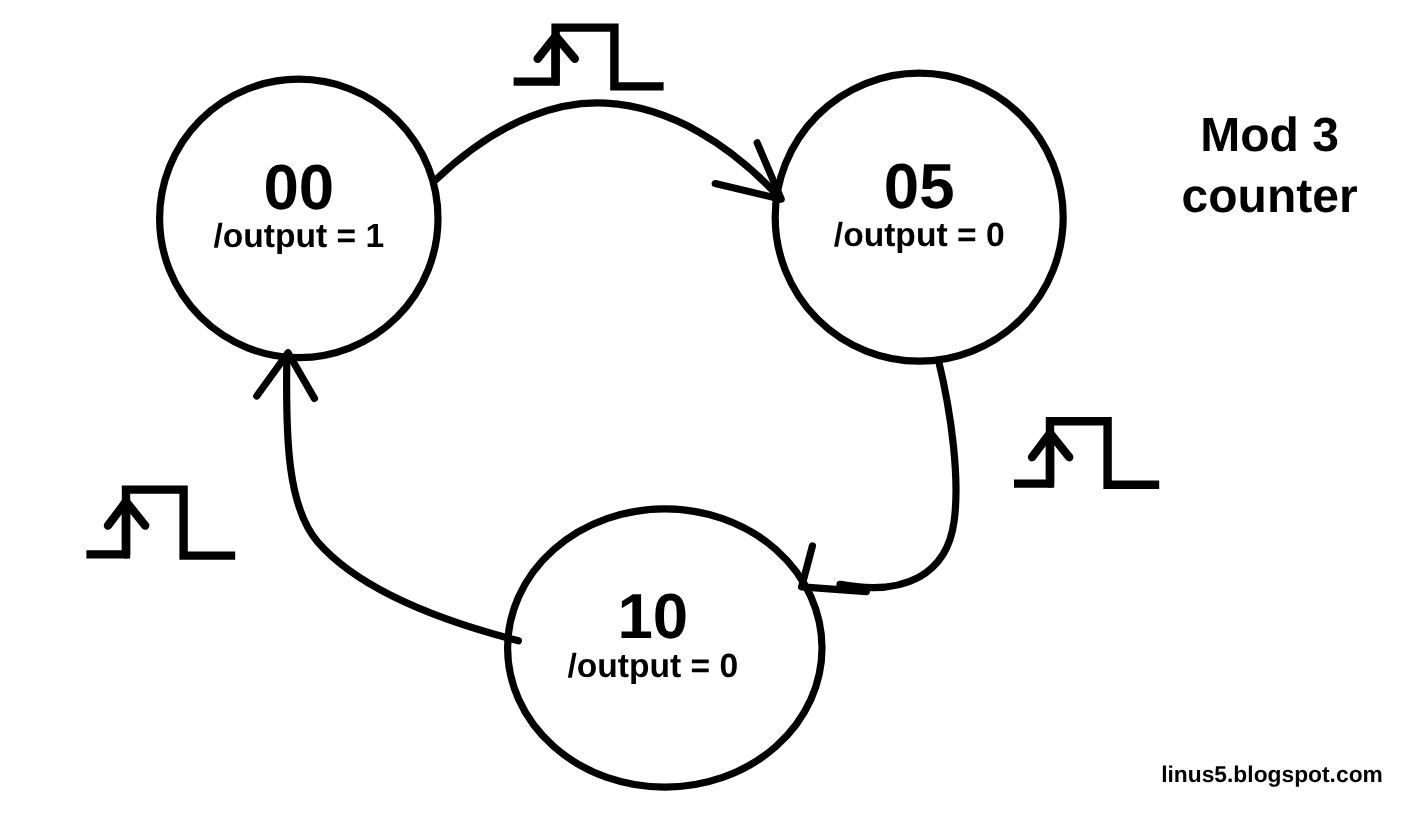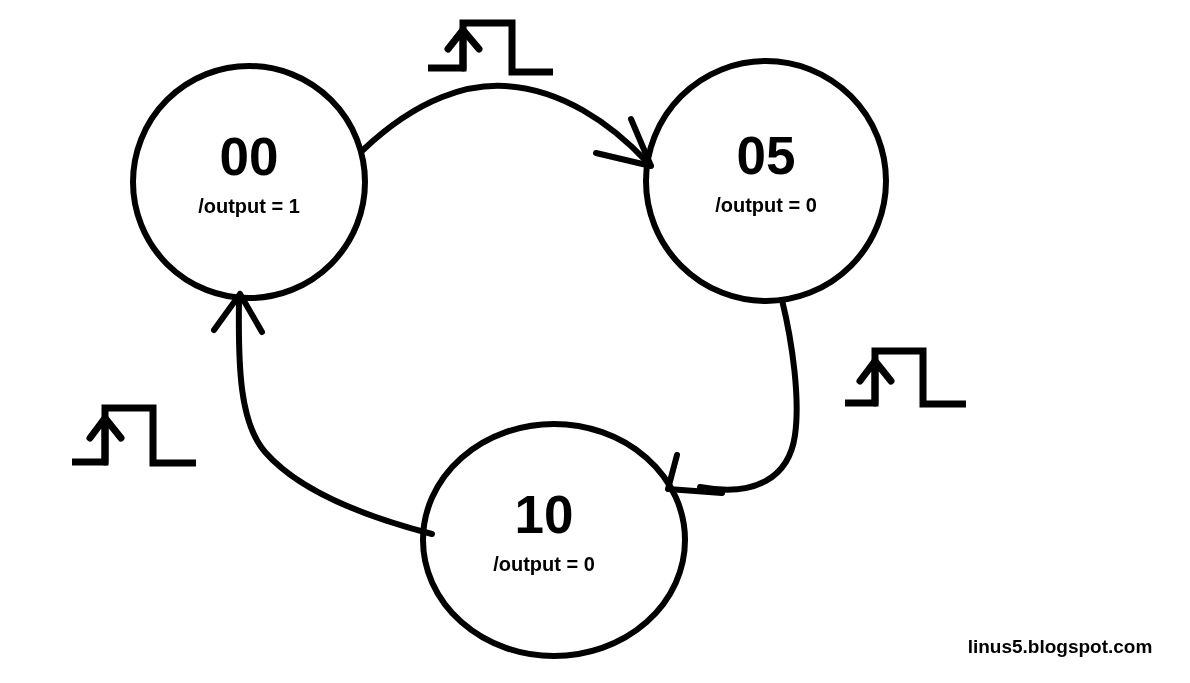--- a/index.html
+++ b/index.html
@@ -33,24 +33,23 @@
     user-select: none;
   }
   .state-id {
     font-size: 53px;
     font-weight: bold;
     line-height: 1.0;
     letter-spacing: 0px;
     color: #000000;
   }
   .state-output {
-    font-size: 20px;
+    font-size: 28px;
     font-weight: bold;
     line-height: 1.0;
-    margin-top: 13px;
     color: #000000;
   }
   #title-block {
     position: absolute;
     left: 938px;
     top: 88px;
     width: 240px;
     text-align: center;
     font-size: 40px;
     font-weight: bold;
@@ -125,16 +124,20 @@
   <div class="state-label-group" style="left:646px; top:129px; width:240px;">
     <div class="state-id">05</div>
     <div class="state-output">/output = 0</div>
   </div>
 
   <div class="state-label-group" style="left:424px; top:488px; width:240px;">
     <div class="state-id">10</div>
     <div class="state-output">/output = 0</div>
   </div>
 
+  <div id="title-block">
+    <div>Mod 3</div>
+    <div>counter</div>
+  </div>
 
   <div id="watermark">linus5.blogspot.com</div>
 
 </div>
 
 </body></html>

